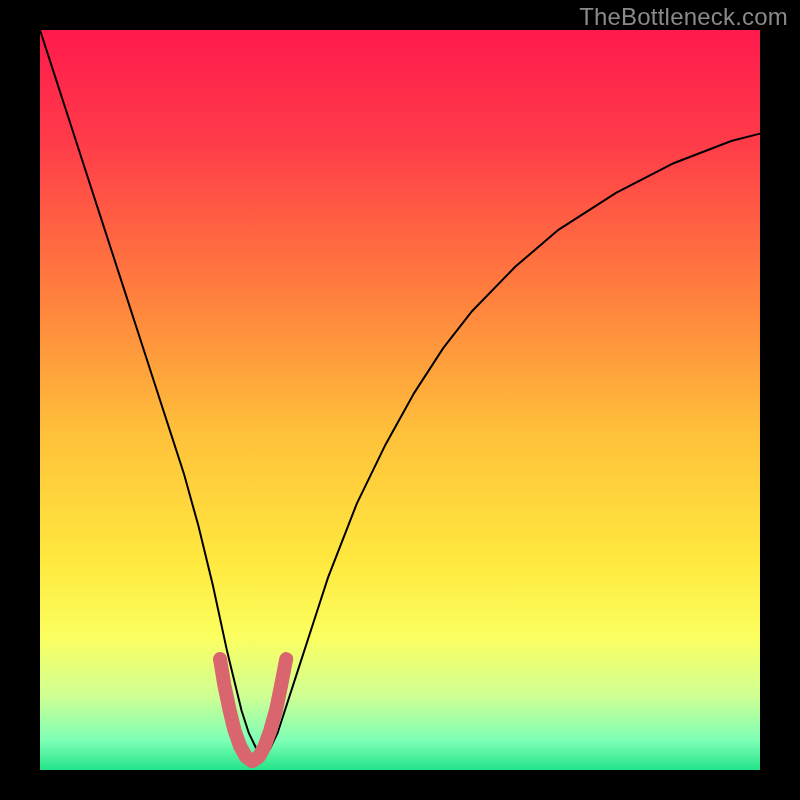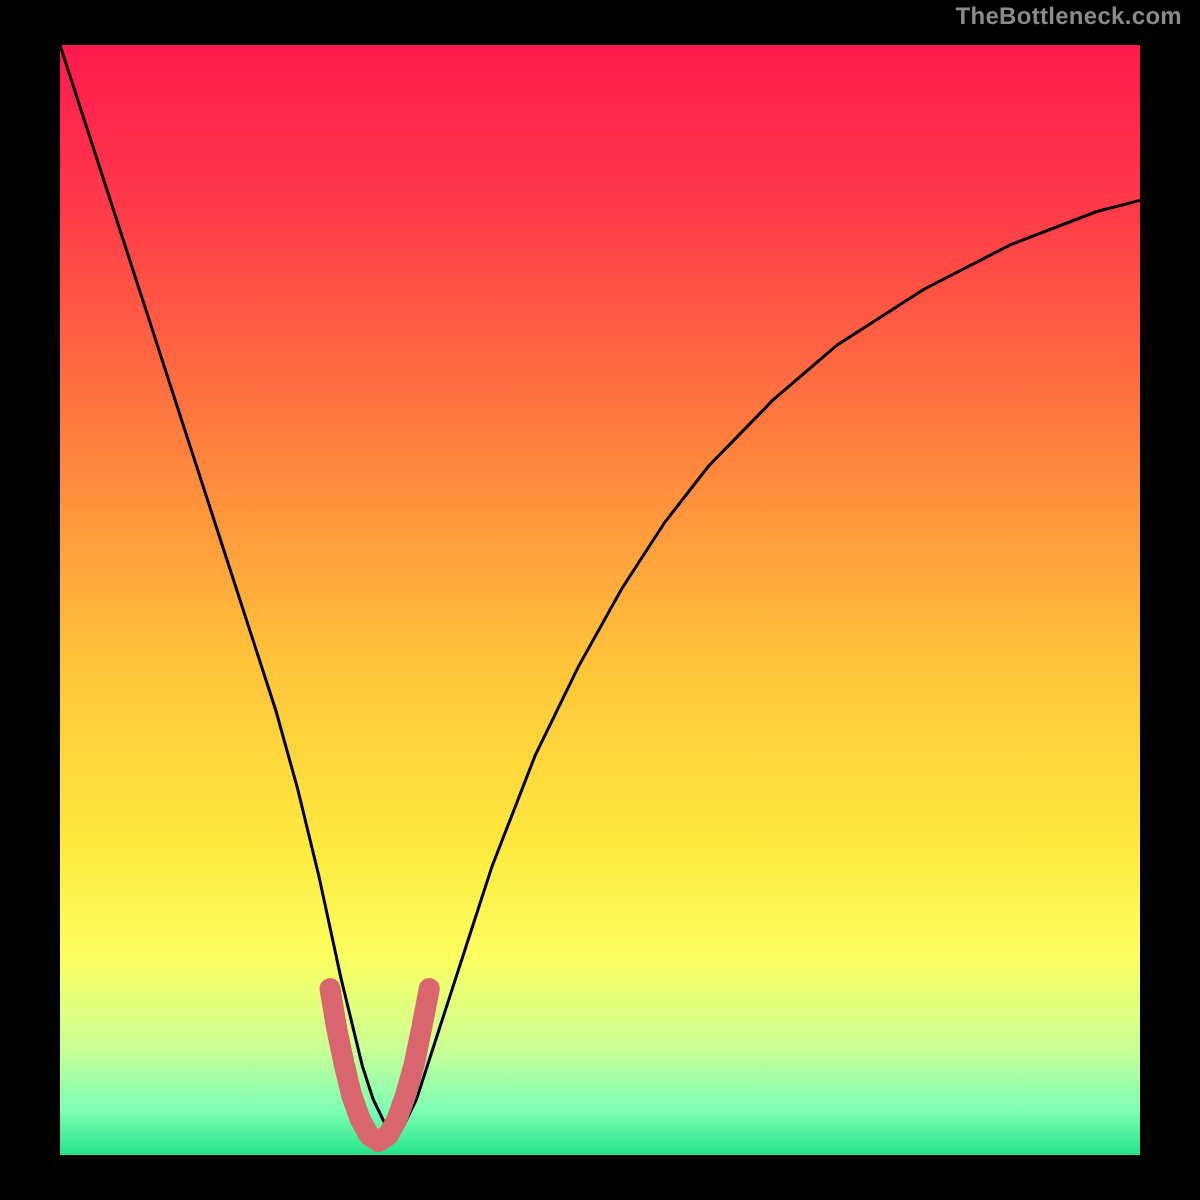--- a/index.html
+++ b/index.html
@@ -15,23 +15,23 @@
     left: 0;
     top: 0;
     width: 800px;
     height: 800px;
   }
   .watermark {
     position: absolute;
     top: 3px;
     right: 12px;
     font-family: Arial, Helvetica, sans-serif;
-    font-size: 16px;
+    font-size: 24px;
     color: #8a8a8a;
-    font-weight: 700;
+    font-weight: 400;
     letter-spacing: 0.2px;
   }
 </style>
 </head>
 <body>
 
 <svg class="canvas" viewBox="0 0 800 800" preserveAspectRatio="none">
   <defs>
     <linearGradient id="bg-grad" x1="0" y1="0" x2="0" y2="1">
         <stop offset="0%" stop-color="#ff1a4d"></stop>

